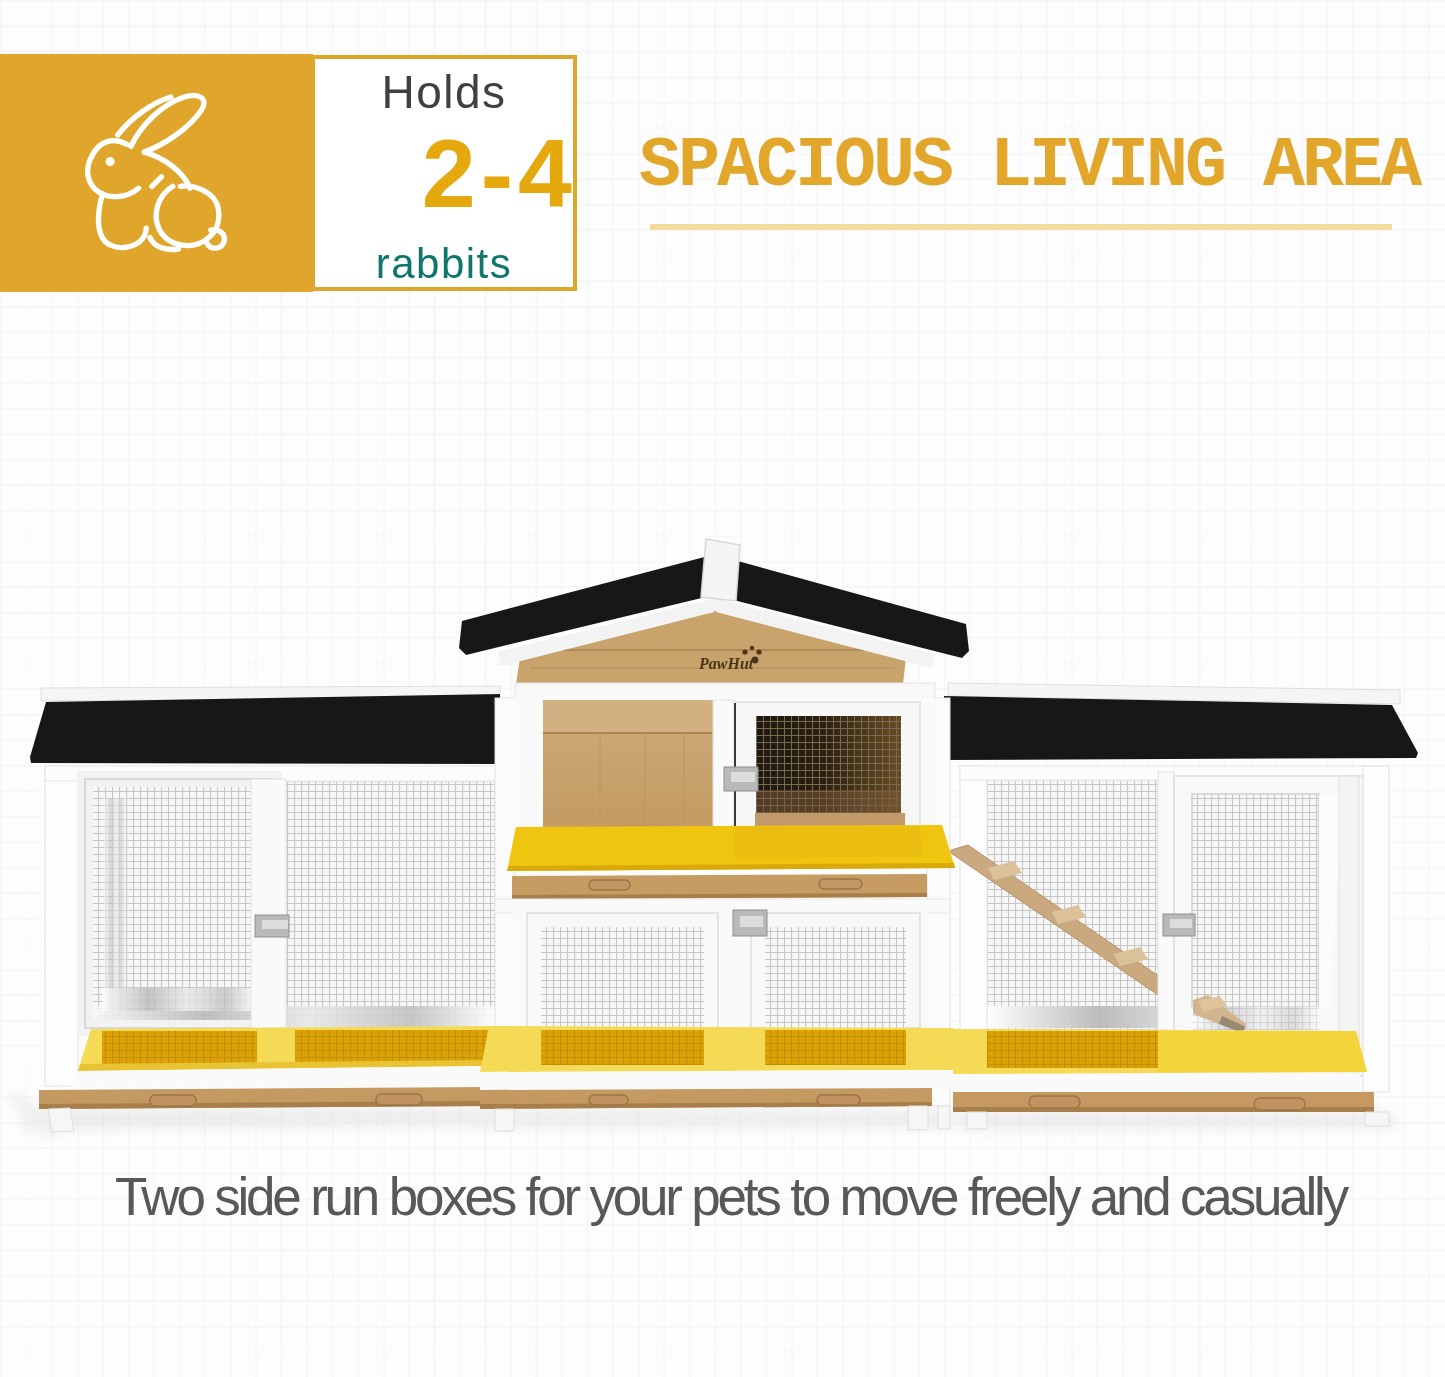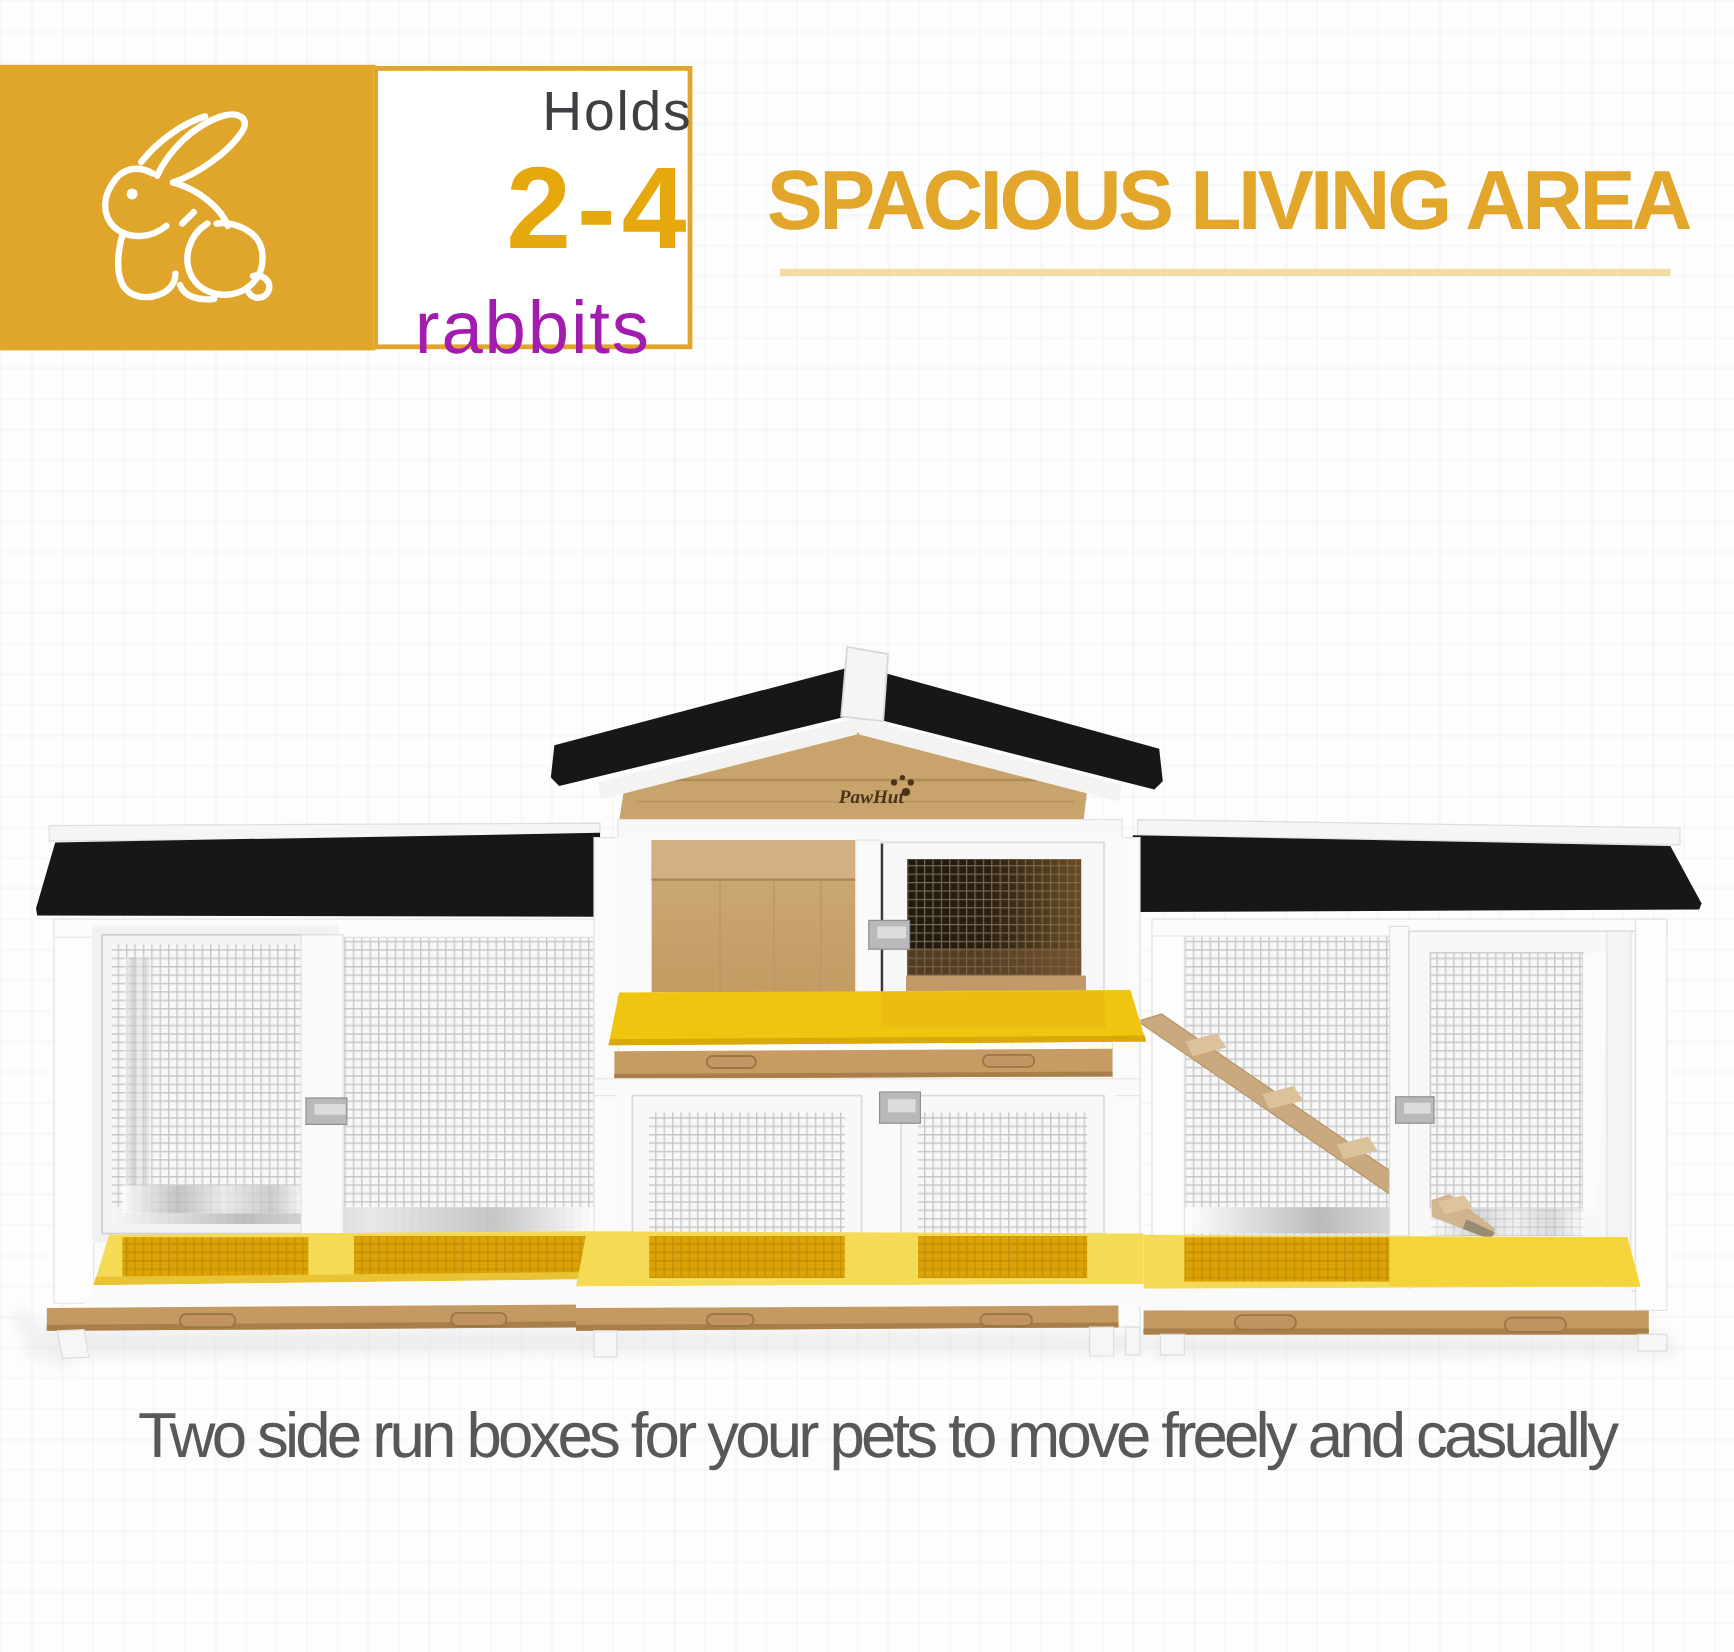--- a/index.html
+++ b/index.html
@@ -38,27 +38,27 @@
     <path d="M50 84 C52 89, 58 91, 65 90"></path>
 
     <path d="M82 80 C86 79, 90 82, 89 86 C88 90, 82 91, 80 87"></path>
 
     <path d="M51 57 L56 52"></path>
   </g>
 </svg>
 
 <div class="abs" style="left:311px;top:55px;width:258px;height:228px;background:#fff;border:4px solid #e0a62c;"></div>
 
-<div class="abs" style="left:311px;top:69px;width:266px;text-align:right;font-size:46px;color:#3f3f44;letter-spacing:1.5px;line-height:1;">Holds</div>
+<div class="abs" style="left:311px;top:69px;width:266px;text-align:center;font-size:46px;color:#3f3f44;letter-spacing:1.5px;line-height:1;">Holds</div>
 
 <div class="abs" style="left:311px;top:125px;width:266px;text-align:right;font-size:97px;font-weight:bold;color:#e5a90e;letter-spacing:5px;line-height:1;">2-4</div>
 
-<div class="abs" style="left:311px;top:243px;width:266px;text-align:center;font-size:62px;color:#a21caf;letter-spacing:1.5px;line-height:1;">rabbits</div>
-
-<div class="abs" style="left:639px;top:132px;font-size:70px;font-weight:bold;color:#e2a62b;letter-spacing:-3px;line-height:1;white-space:nowrap;">SPACIOUS LIVING AREA</div>
+<div class="abs" style="left:311px;top:243px;width:266px;text-align:center;font-size:42px;color:#0f766e;letter-spacing:1.5px;line-height:1;">rabbits</div>
+
+<div class="abs" style="left:639px;top:132px;font-size:70px;font-weight:bold;color:#e2a62b;letter-spacing:-3px;line-height:1;white-space:nowrap;font-family:Liberation Mono, monospace;">SPACIOUS LIVING AREA</div>
 
 <div class="abs" style="left:650px;top:224px;width:742px;height:6px;background:#f2dca0;"></div>
 
 <div class="abs" style="left:8px;top:1170px;width:1445px;text-align:center;font-size:53px;color:#58585a;letter-spacing:-3.2px;line-height:1;white-space:nowrap;">Two side run boxes for your pets to move freely and casually</div>
 
 <svg class="abs" style="left:0;top:0;" width="1445" height="1377" viewBox="0 0 1445 1377">
   <defs>
     <filter id="blur6" x="-30%" y="-30%" width="160%" height="160%">
         <feGaussianBlur stdDeviation="6"></feGaussianBlur>
       </filter>

